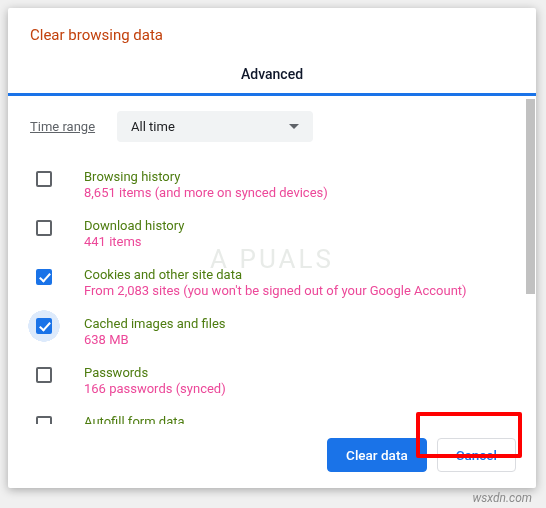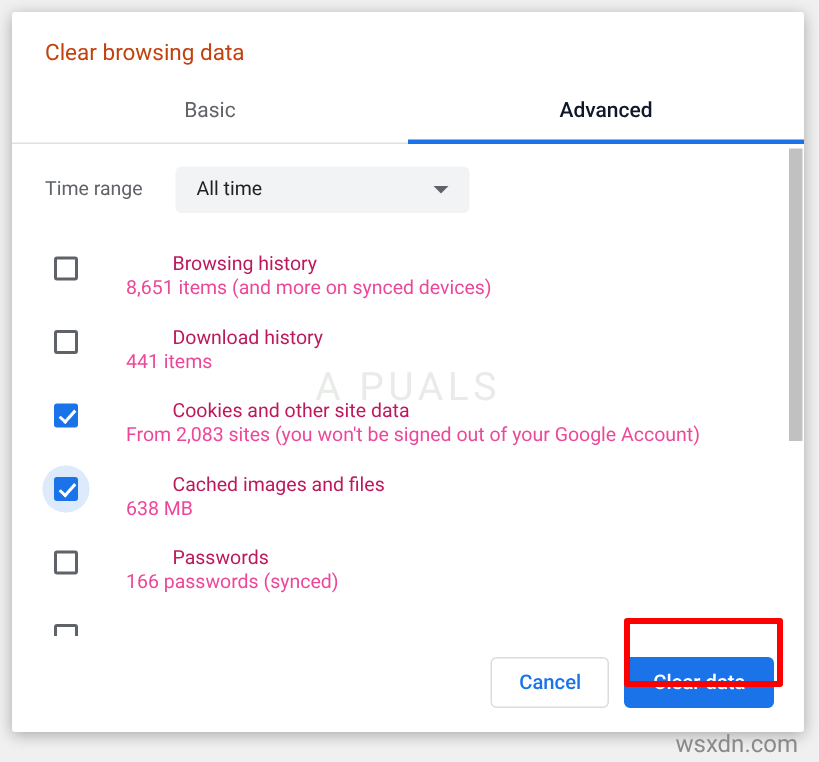--- a/index.html
+++ b/index.html
@@ -75,20 +75,21 @@
     }
     .time-row {
       display: flex;
       align-items: center;
       padding: 15px 0 18px 0;
       gap: 22px;
     }
     .time-label {
       font-size: 13px;
       color: #5f6368;
+      text-decoration: underline;
     }
     .time-select {
       background: #f1f3f4;
       border-radius: 4px;
       padding: 8px 14px;
       width: 196px;
       display: flex;
       align-items: center;
       justify-content: space-between;
       font-size: 13px;
@@ -143,22 +144,21 @@
       top: 0px;
       width: 4px;
       height: 9px;
       border: solid #fff;
       border-width: 0 2.5px 2.5px 0;
       transform: rotate(42deg);
     }
     .item-texts { padding-top: 2px; }
     .item-title {
       font-size: 13px;
-      color: #be185d;
-      margin-left: 31px;
+      color: #4d7c0f;
     }
     .item-sub {
       font-size: 13px;
       color: #ec4899;
       margin-top: 1px;
     }
     .footer {
       display: flex;
       justify-content: flex-end;
       gap: 10px;
@@ -201,32 +201,32 @@
       letter-spacing: 3px;
       font-weight: 400;
       pointer-events: none;
       display: flex;
       align-items: center;
     }
     .credit {
       position: absolute;
       bottom: 3px;
       right: 14px;
-      font-size: 16px;
+      font-size: 12px;
       color: #8a8a8a;
+      font-style: italic;
     }
   </style>
 </head>
 <body>
 
 <div class="dialog">
   <div class="dialog-title">Clear browsing data</div>
 
   <div class="tabs">
-    <div class="tab">Basic</div>
     <div class="tab active">Advanced</div>
   </div>
 
   <div class="content-wrap">
     <div class="watermark">A   PUALS</div>
 
     <div class="content">
       <div class="time-row">
         <span class="time-label">Time range</span>
         <div class="time-select">
@@ -282,26 +282,30 @@
         <div class="item-texts">
           <div class="item-title">Passwords</div>
           <div class="item-sub">166 passwords (synced)</div>
         </div>
       </div>
 
       <div class="check-item">
         <div class="checkbox-wrap">
             <div class="checkbox"></div>
           </div>
+        <div class="item-texts">
+          <div class="item-title">Autofill form data</div>
+          <div class="item-sub"></div>
+        </div>
       </div>
     </div>
     <div class="scrollbar"></div>
   </div>
 
   <div class="footer">
+    <div class="btn btn-primary">Clear data</div>
     <div class="btn btn-cancel">Cancel</div>
-    <div class="btn btn-primary">Clear data</div>
   </div>
 
   <div class="highlight-box"></div>
 </div>
 
 <div class="credit">wsxdn.com</div>
 
 </body></html>

